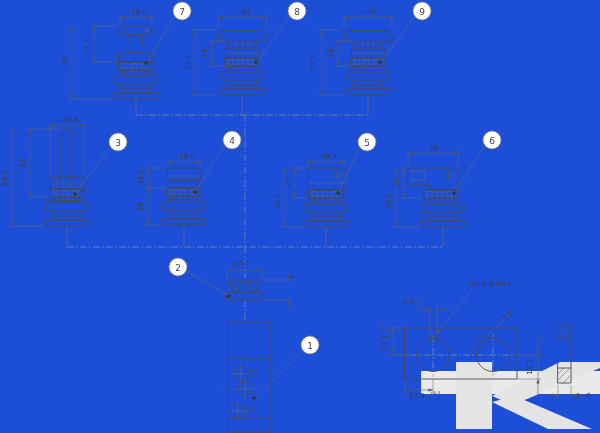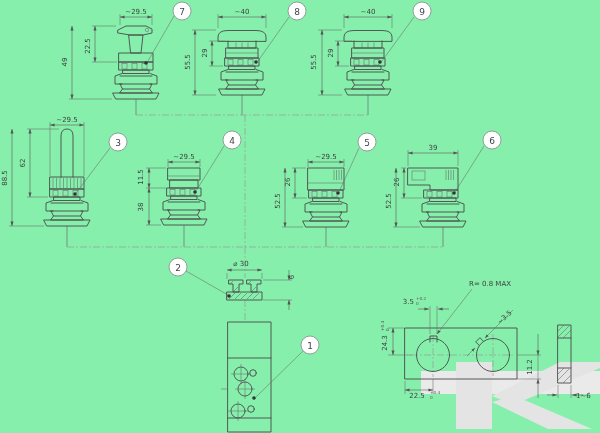--- a/index.html
+++ b/index.html
@@ -1,16 +1,16 @@
 <!DOCTYPE html>
 <html><head>
 <meta charset="utf-8">
 <style>
   html,body{margin:0;padding:0;background:#fff;width:600px;height:433px;overflow:hidden;}
-  #stage{position:relative;width:600px;height:433px;background:#86efac;text-align:center;}
+  #stage{position:relative;width:600px;height:433px;background:#1d4ed8;text-align:center;}
   svg{position:absolute;left:0;top:0;}
   .ln{stroke:#4a4a4a;stroke-width:.9;fill:none;stroke-linejoin:round;stroke-linecap:round;}
   .thin{stroke:#6a6a6a;stroke-width:.55;fill:none;}
   .dim{stroke:#5a5a5a;stroke-width:.6;fill:none;}
   .cl{stroke:#949494;stroke-width:.65;fill:none;stroke-dasharray:7 2.2 1.6 2.2;}
   .stub{stroke:#6a6a6a;stroke-width:.7;fill:none;}
   .hatch{stroke:#5a5a5a;stroke-width:.5;fill:none;}
   .txt{font:7px "DejaVu Sans",sans-serif;fill:#3f3f3f;}
   .tol{font:4.2px "DejaVu Sans",sans-serif;fill:#555;}
   .cnum{font:9px "DejaVu Sans",sans-serif;fill:#444;}

